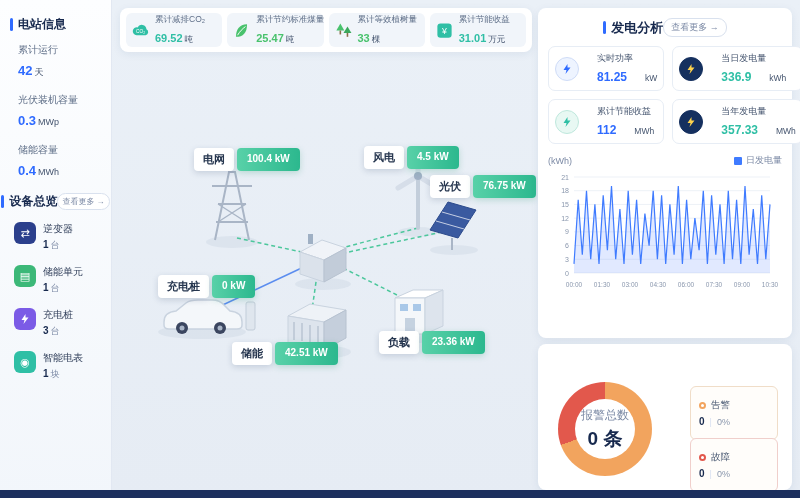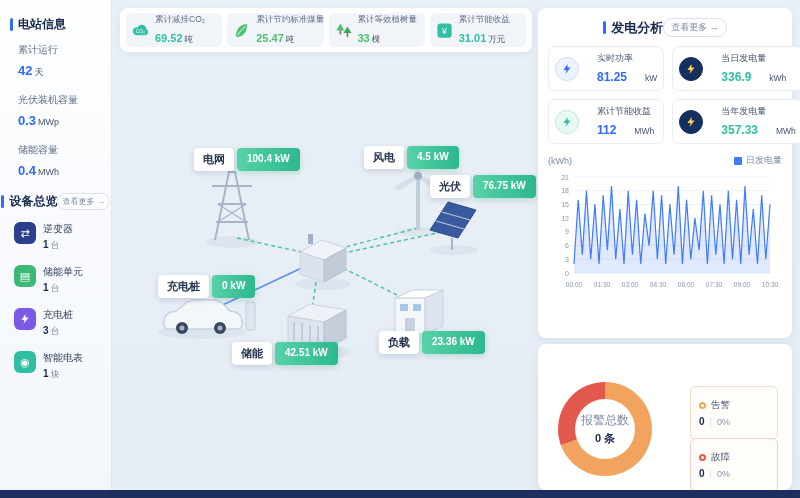--- a/index.html
+++ b/index.html
@@ -80,21 +80,21 @@
   .xtick{font-size:6.5px;fill:#8a97ad;text-anchor:middle;}
   .area{fill:rgba(88,134,255,.18);stroke:none;}
   .line{fill:none;stroke:#3f7bff;stroke-width:1.2;}
 
   
   .donut{position:absolute;left:20px;top:38px;width:94px;height:94px;border-radius:50%;
          background:conic-gradient(#f2a45e 0deg 250deg,#e2584c 250deg 360deg);}
   .donut-center{position:absolute;inset:17px;background:#fff;border-radius:50%;display:flex;flex-direction:column;
                 align-items:center;justify-content:center;}
   .donut-center .cl{font-size:12px;color:#7c8aa5;margin-bottom:2px;}
-  .donut-center .cv{font-size:11px;font-weight:bold;color:#17294e;}
+  .donut-center .cv{font-size:19px;font-weight:bold;color:#17294e;}
   .lgd{position:absolute;right:14px;width:88px;border-radius:6px;background:#fffdfa;padding:12px 8px;margin-left:32px;}
   .lgd-0{top:42px;border:1px solid #f0ddc8;}
   .lgd-1{top:94px;border:1px solid #f0cfcb;}
   .lgd .r1{display:flex;align-items:center;gap:5px;font-size:9.5px;color:#44546e;}
   .ldot{width:7px;height:7px;border-radius:50%;background:#fff;flex:0 0 auto;}
   .ld-0{border:2px solid #f2a45e;} .ld-1{border:2px solid #e2584c;}
   .lgd .r2{margin-top:4px;font-size:9px;color:#8a97ad;}
   .lgd .cnt{font-size:10px;font-weight:bold;color:#17294e;}
   .lgd .sep{margin:0 5px;color:#d7dff0;}
 

